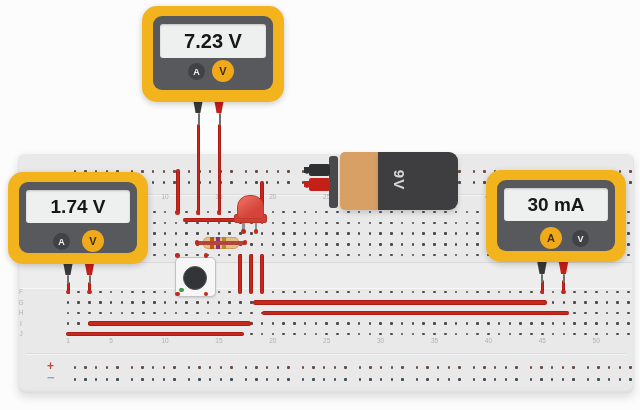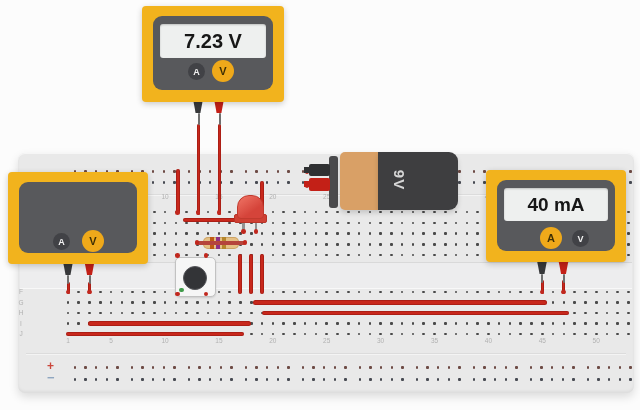--- a/index.html
+++ b/index.html
@@ -15,21 +15,21 @@
   .dot.minusrow{background:#474a52}
   .rdot{width:4.6px;height:4.6px;border-radius:50%;background:var(--holered,#c1281e)}
   .wire{background:var(--wire,#c8281c);box-shadow:inset 0 0 0 1px rgba(100,8,4,.28);border-radius:2.5px}
   .lead{background:#b5443c;border-radius:2px;z-index:5}
   .leg{background:#929292;border-radius:1px}
   .blabel{color:#b1b1b1;font-size:6.5px;line-height:8px}
   .pm{font-weight:bold;z-index:2;line-height:12px}
   .pm-plus{color:#cb473c;font-size:12px}
   .pm-minus{color:#8fa6c0;font-size:13px}
   .wm{font-weight:bold;font-size:13.5px;letter-spacing:.6px;color:rgba(255,255,255,.85);z-index:2}
-  .mm{border-radius:4px;background:var(--yellow,#f2b31d);box-shadow:0 2px 6px rgba(0,0,0,.2);z-index:10}
+  .mm{border-radius:15px;background:var(--yellow,#f2b31d);box-shadow:0 2px 6px rgba(0,0,0,.2);z-index:10}
   .mm-panel{position:absolute;background:var(--panel,#58595c);border-radius:9px}
   .mm-display{position:absolute;background:var(--disp,#eef0ef);border-radius:3px;display:flex;
       align-items:center;justify-content:center;font-weight:bold;font-size:20px;color:#171717;
       box-shadow:inset 0 1px 2px rgba(0,0,0,.2)}
   .mm-btn{position:absolute;border-radius:50%;display:flex;align-items:center;justify-content:center;
       font-weight:bold;cursor:pointer}
   .mm-btn.dark{background:#414246;color:#f2f2f2;width:17px;height:17px;font-size:9px}
   .mm-btn.sel{background:var(--sel,#efa91a);color:#3e2f05;width:22px;height:22px;font-size:11px}
   .probe{position:absolute;z-index:9;border-radius:2px;clip-path:polygon(0 0,100% 0,72% 100%,28% 100%)}
   .probe.pblack{background:#37383a}
@@ -89,31 +89,34 @@
       </div>
       <div class="mm-btn dark" style="left:35px;top:47px">A</div>
       <div class="mm-btn sel" style="left:59px;top:44px">V</div>
     </div>
   </div>
   <div class="probe pblack" style="left:192.5px;top:96px;width:11px;height:17px"></div>
   <div class="probe pred" style="left:213.5px;top:96px;width:11px;height:17px"></div>
 
   <div class="abs mm" style="left:8px;top:172px;width:140px;height:92px">
     <div class="mm-panel" style="left:11px;top:10px;width:118px;height:71px">
+      <div class="mm-display" style="left:7px;top:8px;width:104px;height:33px;font-size:19px">
+        <span>1.74 V</span>
+      </div>
       <div class="mm-btn dark" style="left:34px;top:51px">A</div>
       <div class="mm-btn sel" style="left:63px;top:48px">V</div>
     </div>
   </div>
   <div class="probe pblack" style="left:62.5px;top:259px;width:11px;height:16px"></div>
   <div class="probe pred" style="left:84px;top:259px;width:11px;height:16px"></div>
 
   <div class="abs mm" style="left:486px;top:170px;width:140px;height:92px">
     <div class="mm-panel" style="left:11px;top:10px;width:118px;height:71px">
       <div class="mm-display" style="left:7px;top:8px;width:104px;height:33px;font-size:19px">
-        <span>40 mA</span>
+        <span>30 mA</span>
       </div>
       <div class="mm-btn sel" style="left:43px;top:47px">A</div>
       <div class="mm-btn dark" style="left:75px;top:50px">V</div>
     </div>
   </div>
   <div class="probe pblack" style="left:536.5px;top:258px;width:11px;height:16px"></div>
   <div class="probe pred" style="left:558px;top:258px;width:11px;height:16px"></div>
 
 <div class="abs dot" style="left: 66.7px; top: 210.7px; z-index: 3;"></div>
     <div class="abs dot" style="left: 77.48px; top: 210.7px; z-index: 3;"></div>

